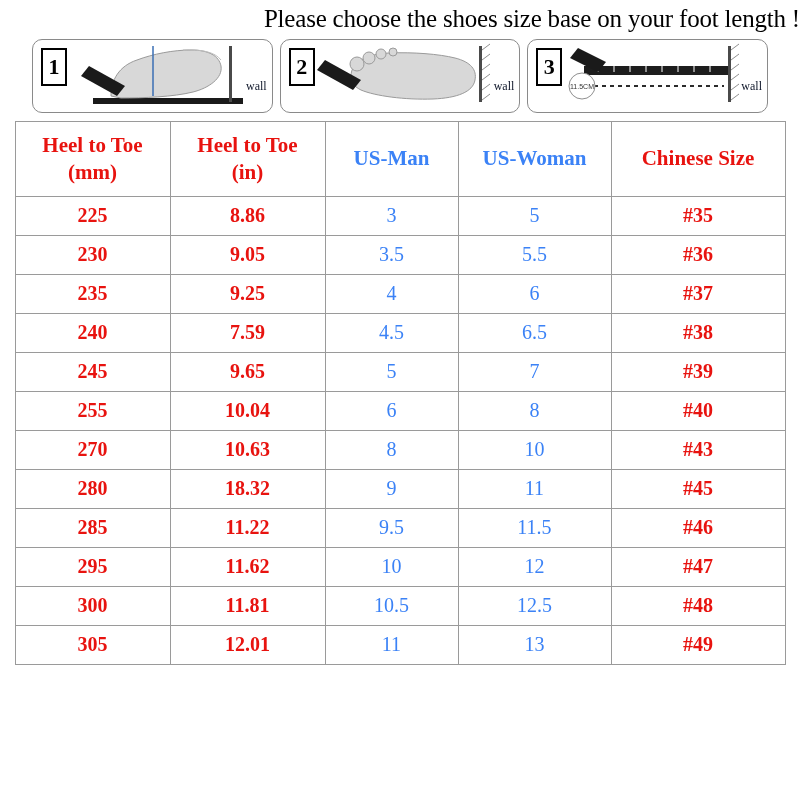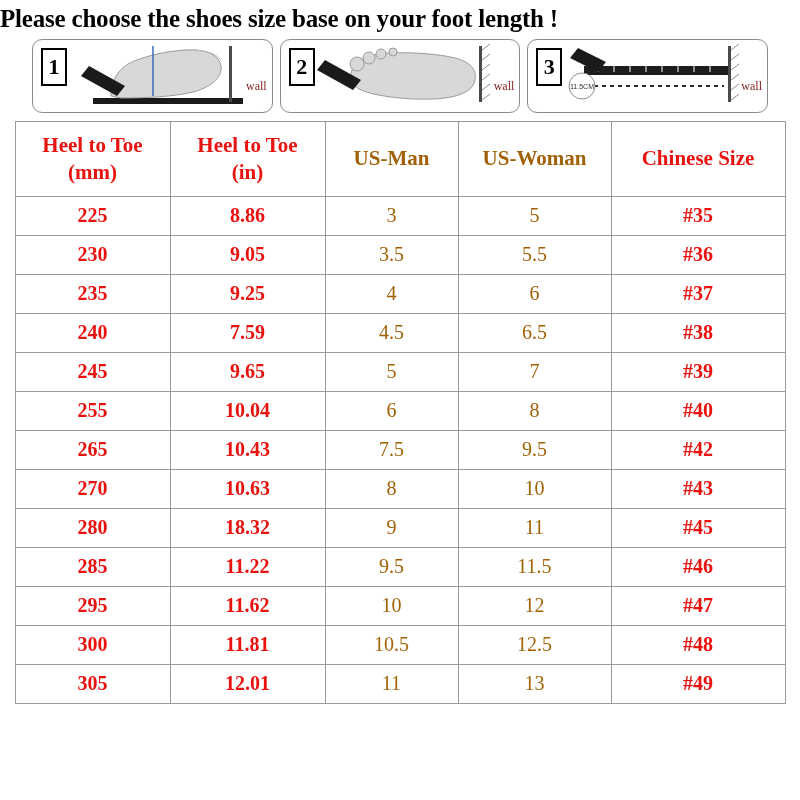--- a/index.html
+++ b/index.html
@@ -16,23 +16,23 @@
   }
   .page {
     width: 800px;
     height: 800px;
     position: relative;
     box-sizing: border-box;
   }
   .headline {
     font-family: "Liberation Serif", serif;
     font-size: 25px;
-    font-weight: 700;
+    font-weight: 400;
     color: #000000;
-    text-align: left;
+    text-align: right;
     letter-spacing: -0.2px;
     padding: 5px 0 4px 0;
     line-height: 1.1;
     white-space: nowrap;
   }
   .steps {
     display: flex;
     justify-content: space-between;
     width: 736px;
     margin: 2px auto 0 auto;
@@ -62,21 +62,21 @@
     font-family: "Liberation Serif", serif;
     background: #fff;
     box-sizing: border-box;
   }
   .step-wall-label {
     position: absolute;
     right: 5px;
     bottom: 18px;
     font-size: 12px;
     font-family: "Liberation Serif", serif;
-    color: #7f1d1d;
+    color: #0f172a;
   }
   .step svg {
     position: absolute;
     left: 0;
     top: 0;
   }
 
   table.size-table {
     border-collapse: collapse;
     width: 770px;
@@ -96,21 +96,21 @@
   table.size-table th {
     height: 74px;
     font-size: 21px;
     font-weight: 700;
     line-height: 1.25;
   }
   th.red, td.red {
     color: #e8130f;
   }
   th.black, td.black {
-    color: #a16207;
+    color: #3b82f6;
     margin-left: 29px;
   }
   td.red {
     font-weight: 700;
     font-size: 20px;
   }
   td.black {
     font-weight: 400;
     font-size: 19px;
   }
@@ -259,27 +259,20 @@
           <td class="red">#39</td>
         </tr>
         <tr>
           <td class="red">255</td>
           <td class="red">10.04</td>
           <td class="black">6</td>
           <td class="black">8</td>
           <td class="red">#40</td>
         </tr>
         <tr>
-          <td class="red">265</td>
-          <td class="red">10.43</td>
-          <td class="black">7.5</td>
-          <td class="black">9.5</td>
-          <td class="red">#42</td>
-        </tr>
-        <tr>
           <td class="red">270</td>
           <td class="red">10.63</td>
           <td class="black">8</td>
           <td class="black">10</td>
           <td class="red">#43</td>
         </tr>
         <tr>
           <td class="red">280</td>
           <td class="red">18.32</td>
           <td class="black">9</td>

